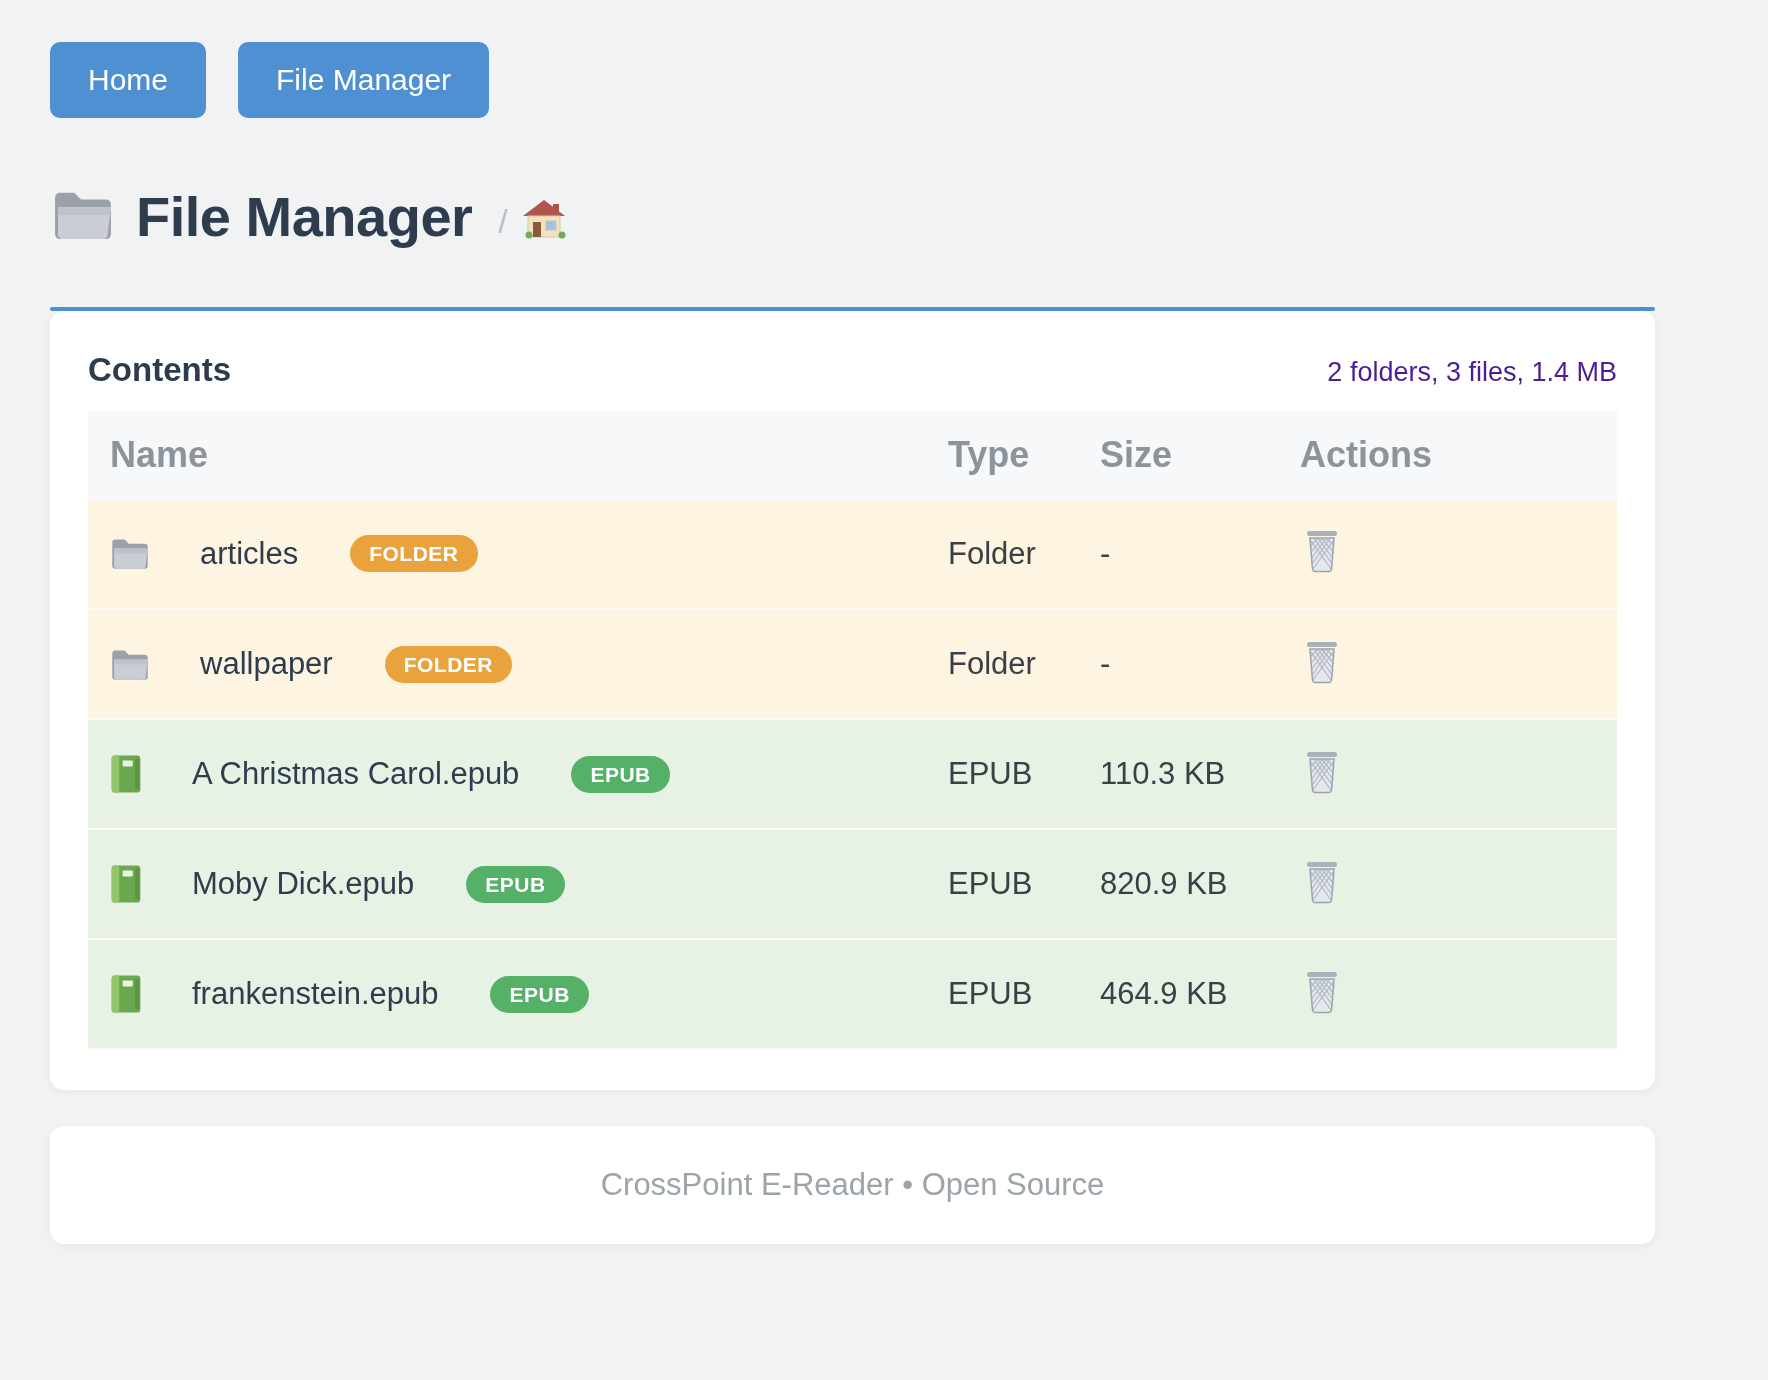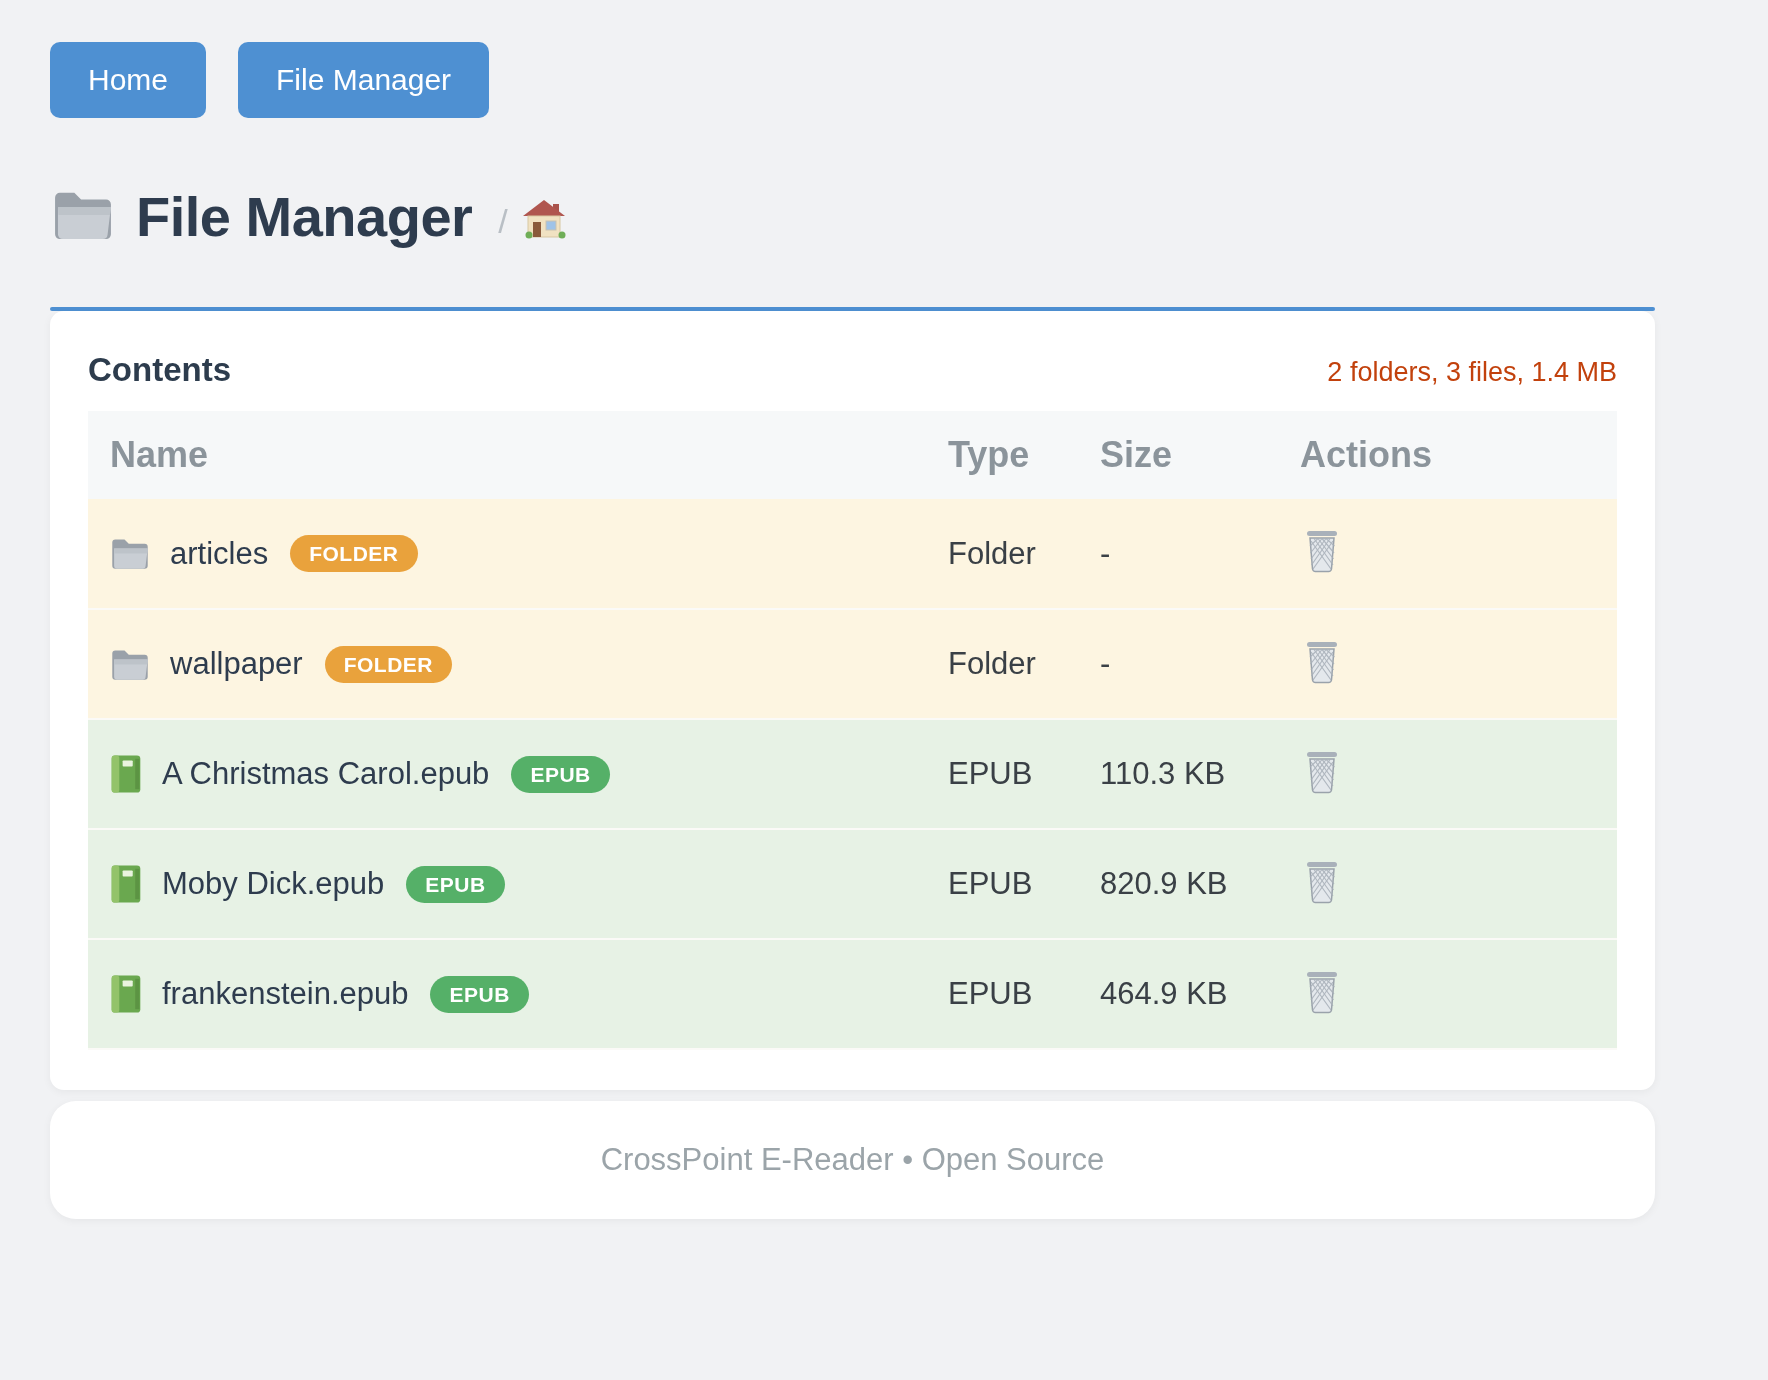--- a/index.html
+++ b/index.html
@@ -36,54 +36,54 @@
   .add-btn .caret { font-size: 24px; }
   .header-rule { margin-top: 58px; height: 4px; background: #4e90d2; border: none; border-radius: 2px; }
 
   
   .card {
     background: #ffffff; border-radius: 14px; 
     padding: 40px 38px 40px 38px; box-shadow: 0 2px 8px rgba(0,0,0,0.05);
   }
   .card-head { display: flex; align-items: baseline; justify-content: space-between; }
   .card-title { font-size: 33px; font-weight: 700; color: #2d3c4d; }
-  .card-summary { font-size: 27px; color: #c2410c; }
+  .card-summary { font-size: 27px; color: #4c1d95; }
 
   table.files { width: 100%; border-collapse: collapse; margin-top: 22px; }
   table.files col.c-name    { width: 840px; }
   table.files col.c-type    { width: 152px; }
   table.files col.c-size    { width: 200px; }
   table.files col.c-actions { width: 337px; }
   table.files thead th {
     background: #f6f8f9; height: 88px; text-align: left;
     font-size: 36px; font-weight: 700; color: #8b949b; padding-left: 20px;
   }
   table.files thead th:first-child { padding-left: 22px; }
   table.files td {
     height: 110px; font-size: 31px; color: #3a4046;
     padding-left: 20px; border-bottom: 2px solid #fbfaf7;
   }
   table.files td:first-child { padding-left: 22px; }
   tr.row-folder td { background: #fdf5e1; }
   tr.row-epub td   { background: #e7f2e5; }
-  .name-cell { display: flex; align-items: center; }
+  .name-cell { display: flex; align-items: center; gap: 30px; }
   .name-cell .file-icon { flex: 0 0 auto; display: inline-flex; }
   .name-text { margin-left: 20px; color: #2e3c4e; cursor: pointer; }
   .badge {
     margin-left: 22px; display: inline-block; color: #fff;
     font-size: 21px; font-weight: 700; letter-spacing: 0.5px;
     padding: 8px 19px; border-radius: 999px; line-height: 1;
   }
   .badge-folder { background: #e9a23c; }
   .badge-epub   { background: #55b068; }
   .trash-btn { background: none; border: none; cursor: pointer; padding: 4px; display: inline-flex; }
 
   
   .footer-card {
-    background: #ffffff; border-radius: 26px; margin-top: 11px; height: 118px;
+    background: #ffffff; border-radius: 14px; margin-top: 36px; height: 118px;
     display: flex; align-items: center; justify-content: center;
     box-shadow: 0 2px 8px rgba(0,0,0,0.05);
   }
   .footer-text { font-size: 31px; color: #9ba4a9; }
 </style>
 </head>
 <body>
 
 <svg width="0" height="0" style="position:absolute">
   <defs>

